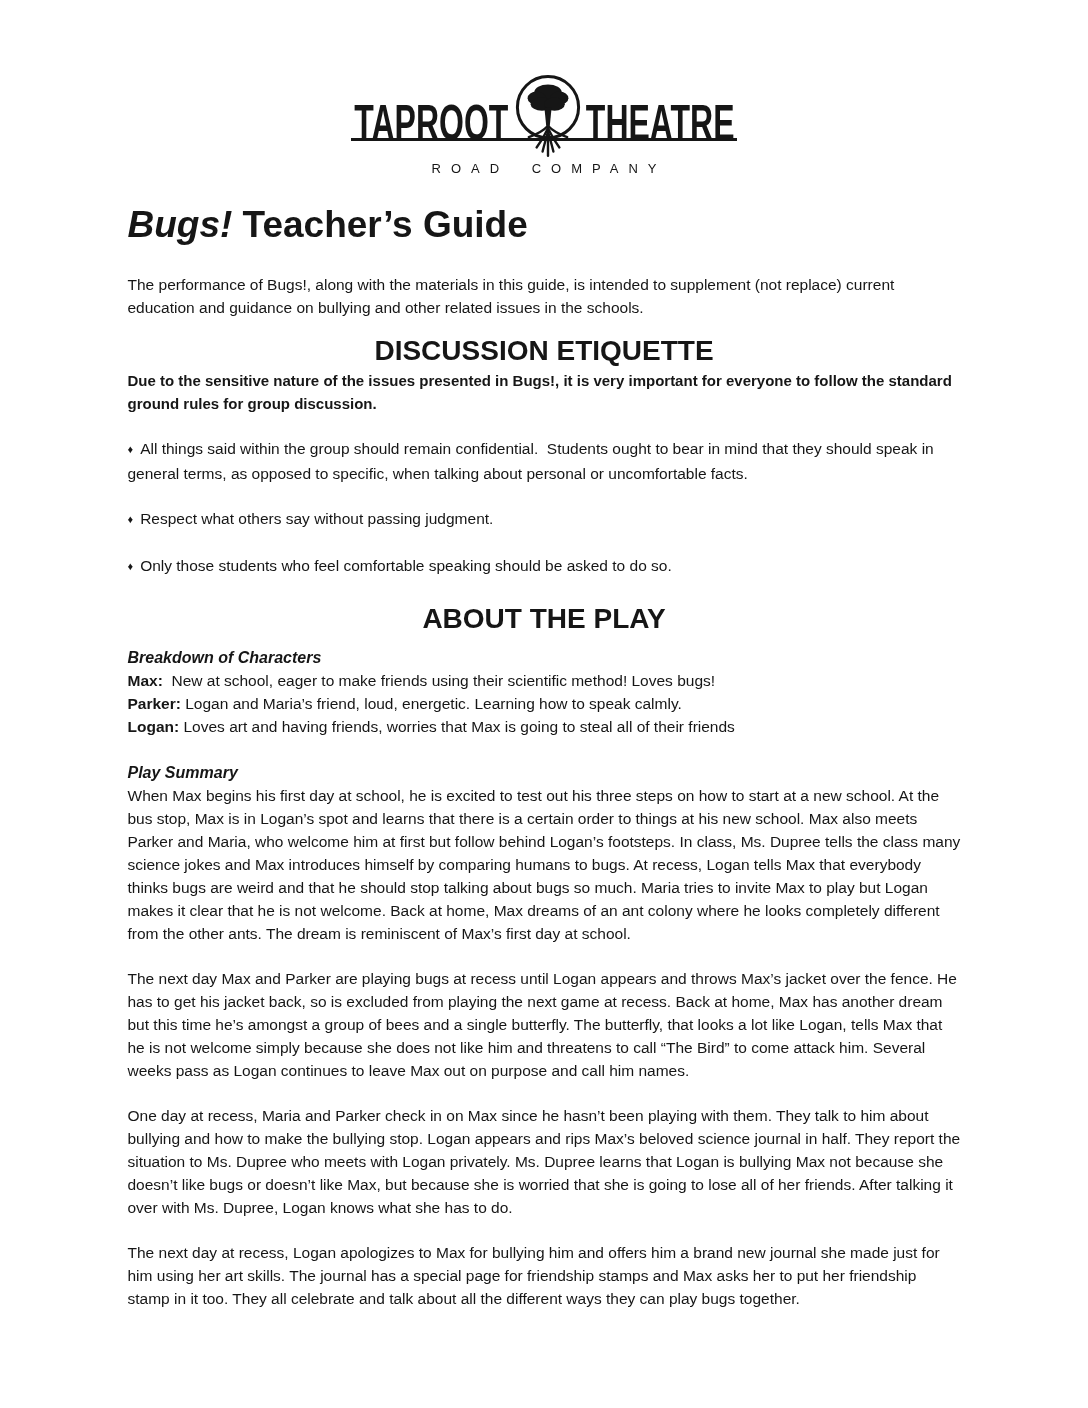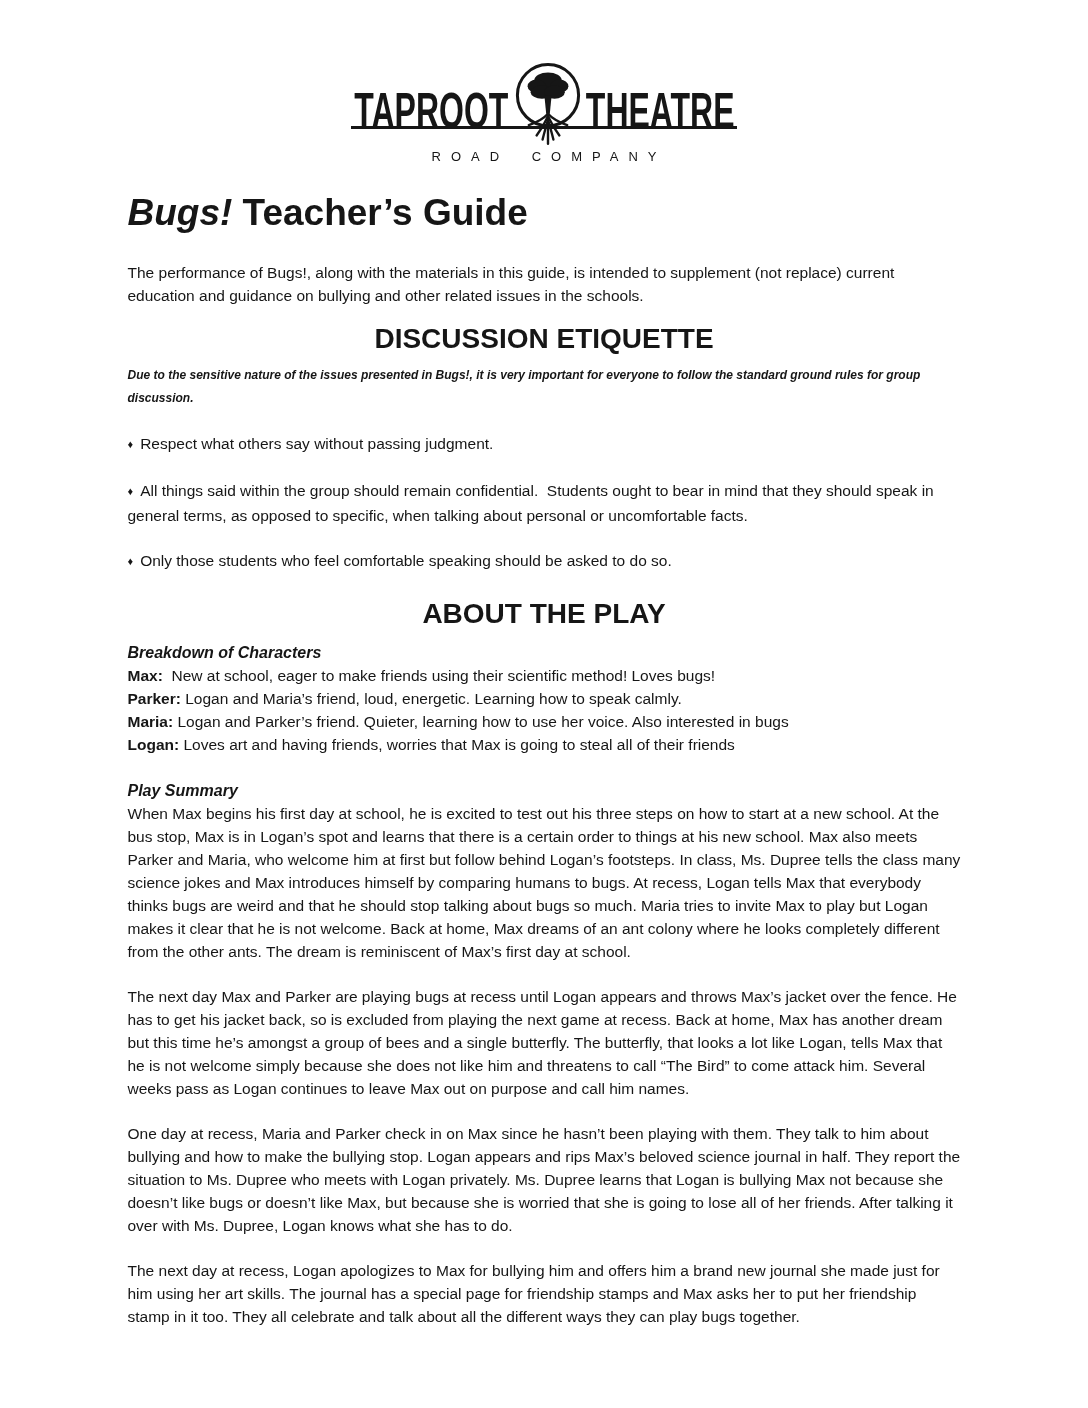--- a/index.html
+++ b/index.html
@@ -5,21 +5,21 @@
   html, body { margin: 0; padding: 0; background: #ffffff; }
   body {
     width: 1088px; height: 1408px;
     font-family: "Liberation Sans", sans-serif;
     color: #161616;
     overflow: hidden;
   }
   .page { width: 833px; margin: 0 auto; padding-top: 86px; }
 
   
-  .logo { width: fit-content; margin: 0 auto; text-align: center; }
+  .logo { width: fit-content; margin: 12px auto; text-align: center; }
   .logo-row {
     position: relative;
     display: flex; align-items: flex-start; justify-content: center;
     height: 50px;
   }
   .logo-rule {
     position: absolute; left: -2px; right: -2px; top: 40px;
     height: 2.5px; background: #161616; z-index: 0;
   }
   .logo-word {
@@ -55,23 +55,23 @@
   .h2-discussion { margin-top: 17px; }
   .h2-about { margin-top: 25px; }
 
   .body-text {
     font-size: 15.5px; line-height: 23px; margin: 0;
     white-space: pre-wrap;
   }
   .intro { margin-top: 26px; }
 
   .note {
-    font-weight: bold; font-style: italic;
-    font-size: 12px; line-height: 23px;
-    margin: 10px 0 0; white-space: pre-wrap;
+    font-weight: bold; 
+    font-size: 15px; line-height: 23px;
+    margin: 3px 0 0; white-space: pre-wrap;
   }
 
   .bullet { margin-top: 22px; }
   .bullet-glyph {
     font-size: 11px; margin-right: 7px;
     position: relative; top: -1px;
   }
 
   .sub-heading {
     font-weight: bold; font-style: italic;
@@ -119,30 +119,29 @@
     <div class="logo-subtitle">ROAD COMPANY</div>
   </div>
 
   <h1 class="title"><span class="ti">Bugs!</span><span> Teacher’s Guide</span></h1>
 
   <p class="body-text intro">The performance of Bugs!, along with the materials in this guide, is intended to supplement (not replace) current education and guidance on bullying and other related issues in the schools.</p>
 
   <h2 class="h2-discussion">DISCUSSION ETIQUETTE</h2>
   <p class="note">Due to the sensitive nature of the issues presented in Bugs!, it is very important for everyone to follow the standard ground rules for group discussion.</p>
 
+  <p class="body-text bullet"><span class="bullet-glyph">♦</span><span>All things said within the group should remain confidential.  Students ought to bear in mind that they should speak in general terms, as opposed to specific, when talking about personal or uncomfortable facts.</span></p>
   <p class="body-text bullet"><span class="bullet-glyph">♦</span><span>Respect what others say without passing judgment.</span></p>
-  <p class="body-text bullet"><span class="bullet-glyph">♦</span><span>All things said within the group should remain confidential.  Students ought to bear in mind that they should speak in general terms, as opposed to specific, when talking about personal or uncomfortable facts.</span></p>
   <p class="body-text bullet"><span class="bullet-glyph">♦</span><span>Only those students who feel comfortable speaking should be asked to do so.</span></p>
 
   <h2 class="h2-about">ABOUT THE PLAY</h2>
   <p class="sub-heading">Breakdown of Characters</p>
 
   <p class="body-text char-line"><span class="bold">Max:</span><span>  New at school, eager to make friends using their scientific method! Loves bugs!</span></p>
   <p class="body-text char-line"><span class="bold">Parker:</span><span> Logan and Maria’s friend, loud, energetic. Learning how to speak calmly.</span></p>
-  <p class="body-text char-line"><span class="bold">Maria:</span><span> Logan and Parker’s friend. Quieter, learning how to use her voice. Also interested in bugs</span></p>
   <p class="body-text char-line"><span class="bold">Logan:</span><span> Loves art and having friends, worries that Max is going to steal all of their friends</span></p>
 
   <p class="sub-heading summary-heading">Play Summary</p>
 
   <p class="body-text para para-first">When Max begins his first day at school, he is excited to test out his three steps on how to start at a new school. At the bus stop, Max is in Logan’s spot and learns that there is a certain order to things at his new school. Max also meets Parker and Maria, who welcome him at first but follow behind Logan’s footsteps. In class, Ms. Dupree tells the class many science jokes and Max introduces himself by comparing humans to bugs. At recess, Logan tells Max that everybody thinks bugs are weird and that he should stop talking about bugs so much. Maria tries to invite Max to play but Logan makes it clear that he is not welcome. Back at home, Max dreams of an ant colony where he looks completely different from the other ants. The dream is reminiscent of Max’s first day at school.</p>
   <p class="body-text para">The next day Max and Parker are playing bugs at recess until Logan appears and throws Max’s jacket over the fence. He has to get his jacket back, so is excluded from playing the next game at recess. Back at home, Max has another dream but this time he’s amongst a group of bees and a single butterfly. The butterfly, that looks a lot like Logan, tells Max that he is not welcome simply because she does not like him and threatens to call “The Bird” to come attack him. Several weeks pass as Logan continues to leave Max out on purpose and call him names.</p>
   <p class="body-text para">One day at recess, Maria and Parker check in on Max since he hasn’t been playing with them. They talk to him about bullying and how to make the bullying stop. Logan appears and rips Max’s beloved science journal in half. They report the situation to Ms. Dupree who meets with Logan privately. Ms. Dupree learns that Logan is bullying Max not because she doesn’t like bugs or doesn’t like Max, but because she is worried that she is going to lose all of her friends. After talking it over with Ms. Dupree, Logan knows what she has to do.</p>
   <p class="body-text para">The next day at recess, Logan apologizes to Max for bullying him and offers him a brand new journal she made just for him using her art skills. The journal has a special page for friendship stamps and Max asks her to put her friendship stamp in it too. They all celebrate and talk about all the different ways they can play bugs together.</p>
 
 </div>

